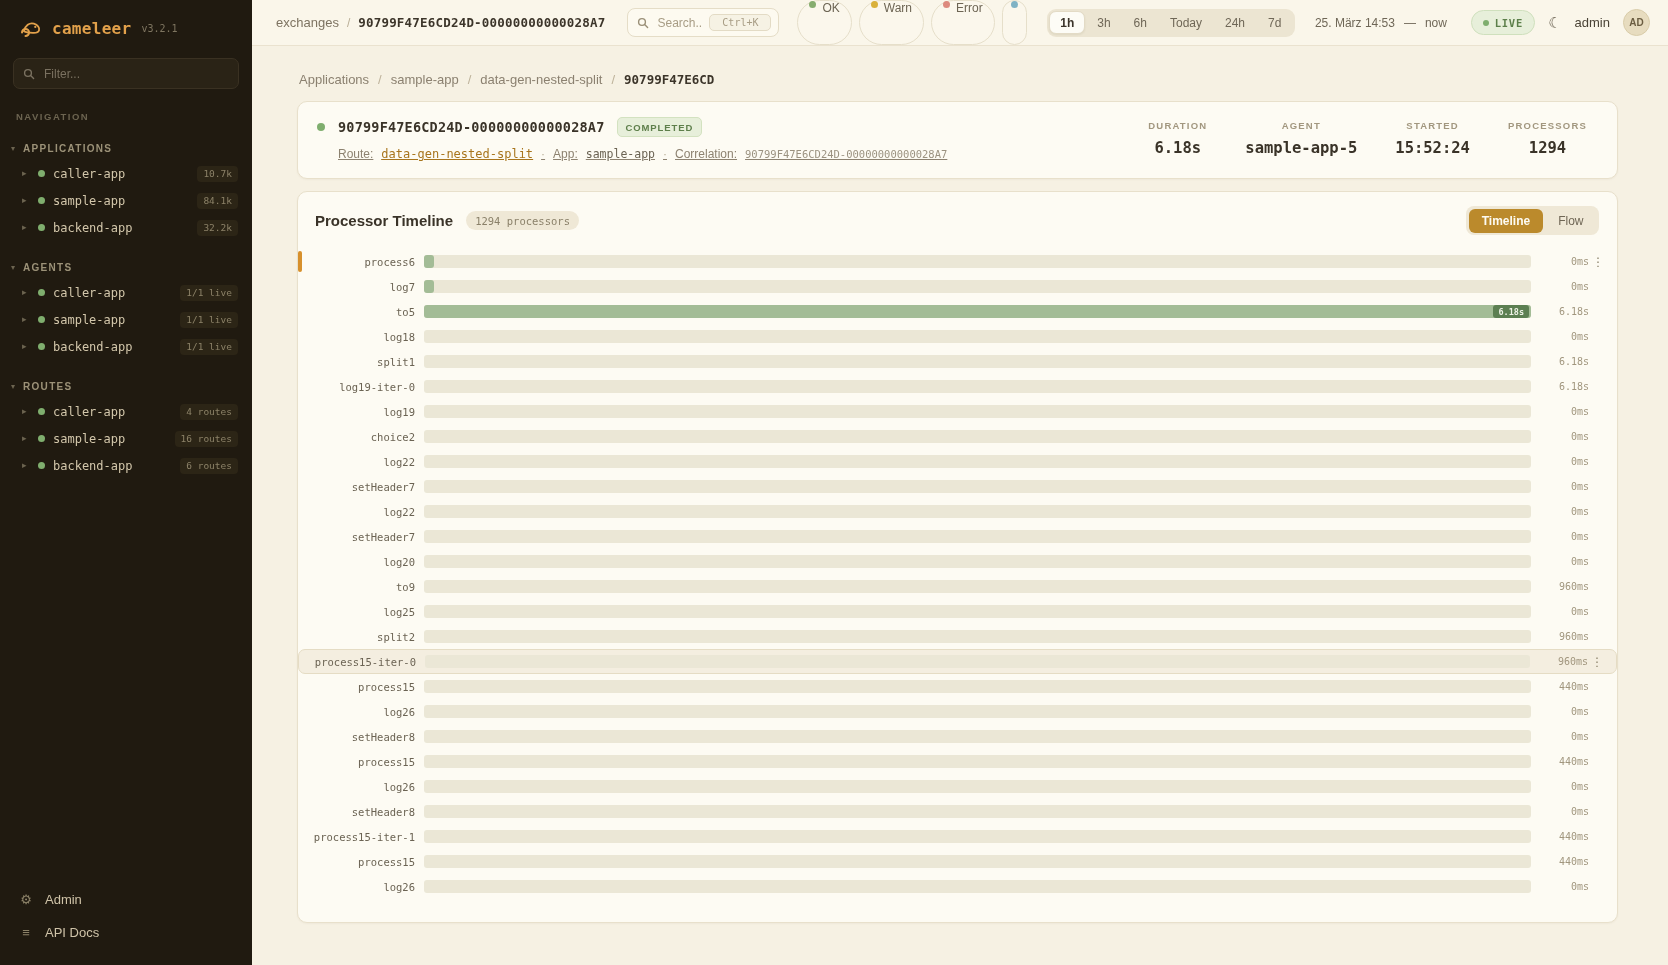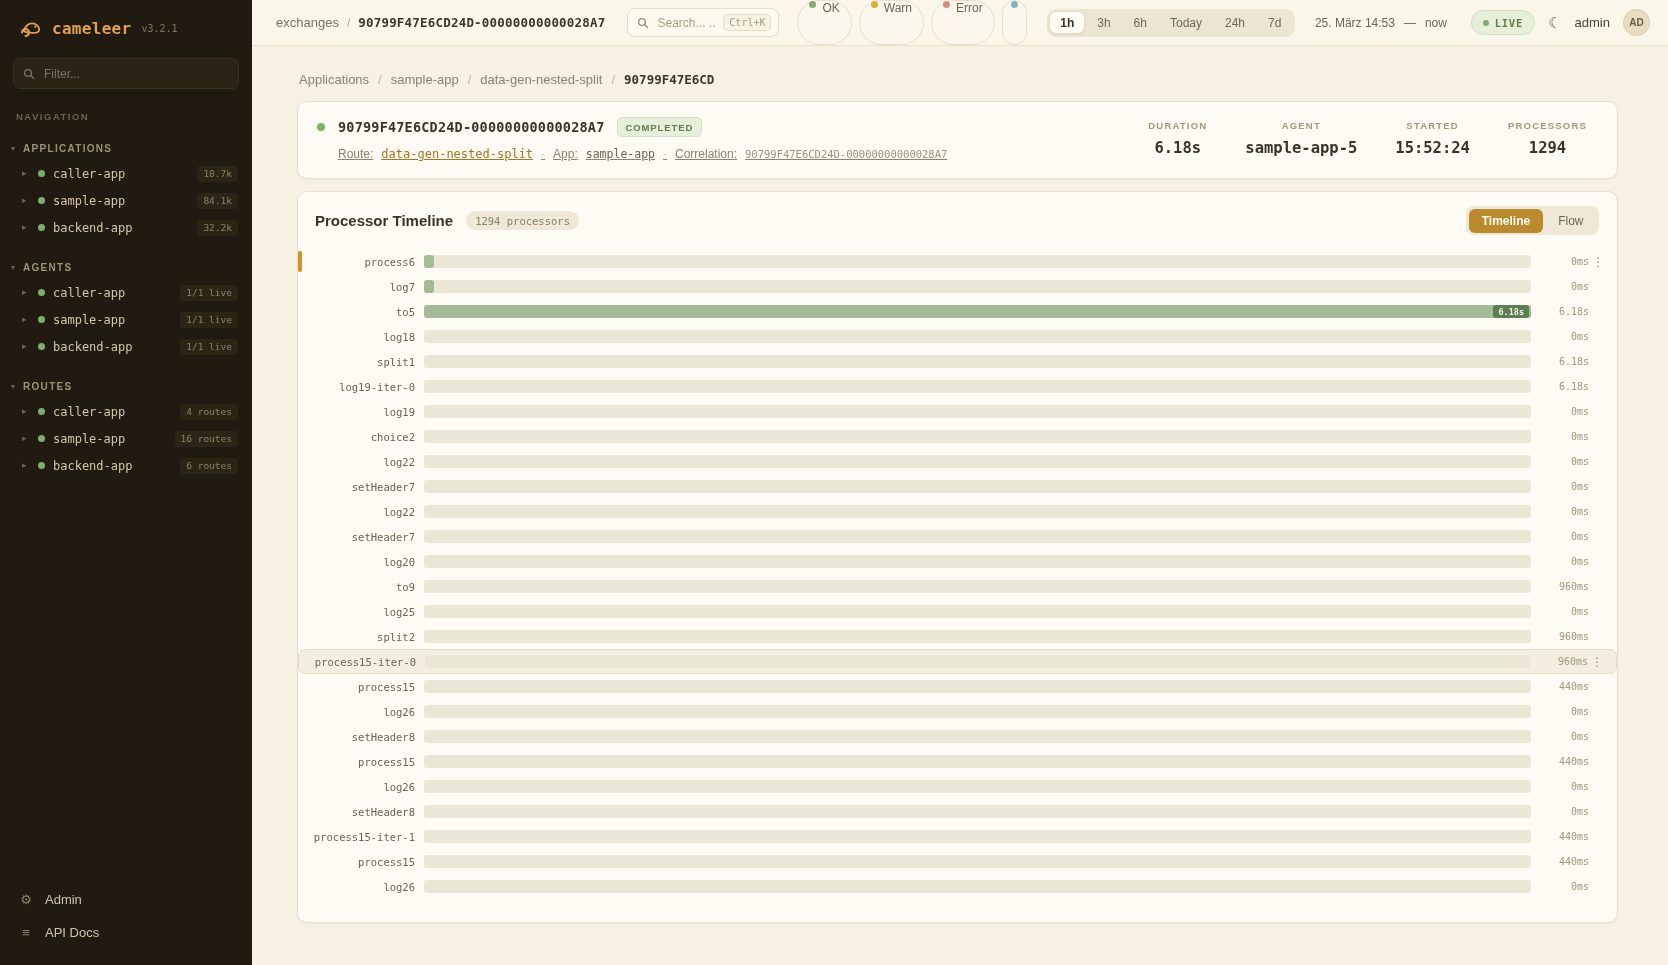--- a/index.html
+++ b/index.html
@@ -65,21 +65,21 @@
     border:1px solid #e5ddc7; border-radius:8px; background:#fdfaf0;
     display:flex; align-items:center; gap:6px; padding:0 7px 0 9px; color:#9a8f77; cursor:text;
   }
   .search-pill input {
     flex:1; min-width:0; background:transparent; border:0; outline:0;
     font:12px "Liberation Sans", sans-serif; color:#6d6452;
   }
   .search-pill input::placeholder { color:#a89d85; }
   .kbd-chip {
     font:10px "DejaVu Sans Mono", monospace; color:#a89d85; background:#f6f2e4;
-    border:1px solid #e3dbc5; border-radius:5px; padding:2px 5px; white-space:nowrap;
+    border:1px solid #e3dbc5; border-radius:5px; padding:2px 12px; white-space:nowrap;
   }
   .status-chips { display:flex; align-items:center; gap:7px; margin-left:8px; }
   .chip {
     display:flex; align-items:flex-start; gap:6px; height:45px; padding:0 11px;
     border:1px solid #e6dfca; background:#fbf7ec; border-radius:999px;
     font:12px "Liberation Sans", sans-serif; color:#6d6554; cursor:pointer; white-space:nowrap;
   }
   .chip.dot-only { padding:0 8px; }
   .chip-dot { width:7px; height:7px; border-radius:50%; flex-shrink:0; }
   .range-group {

